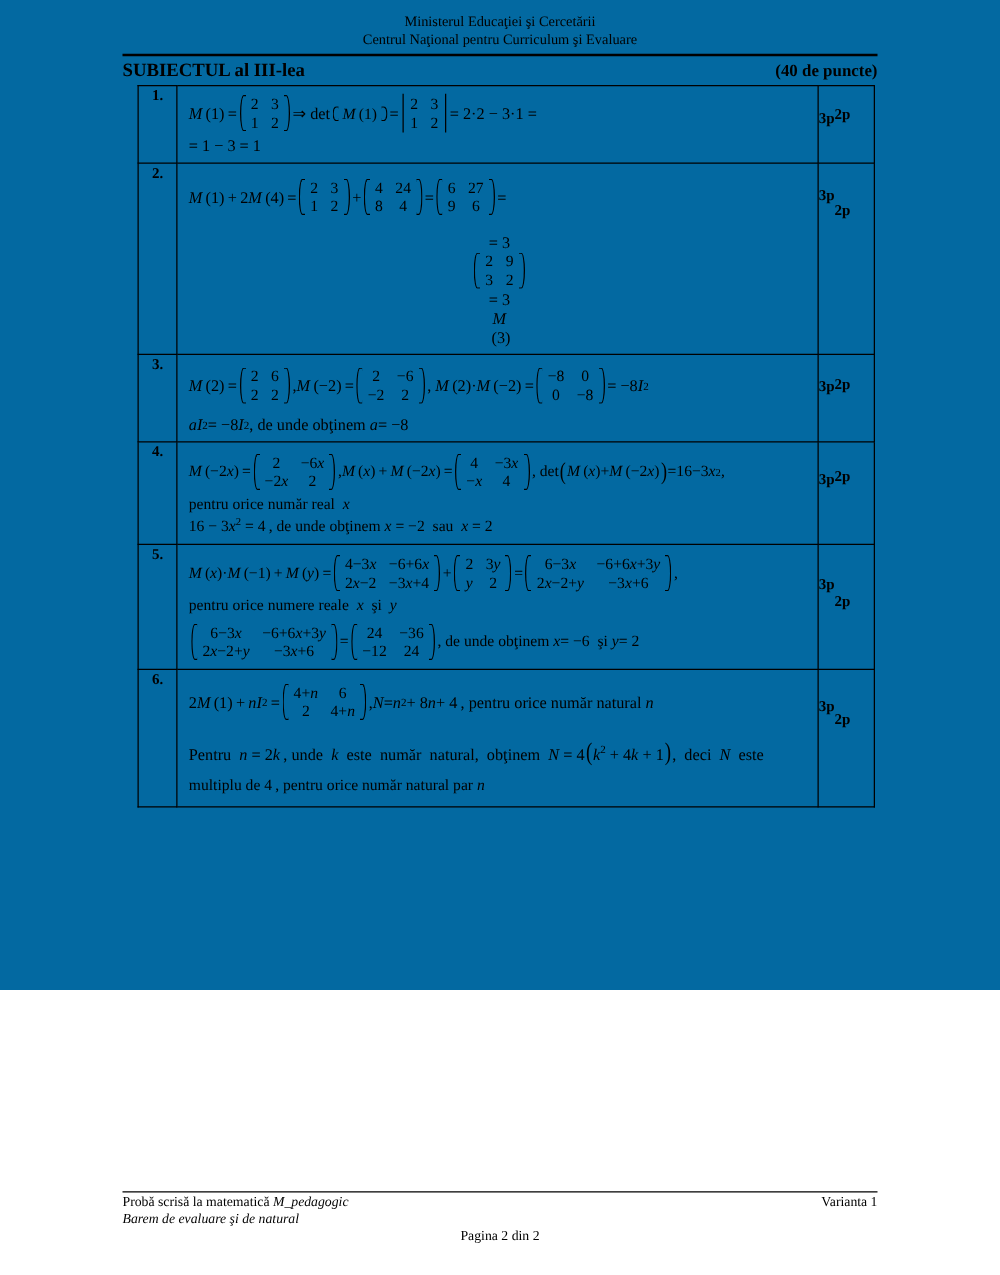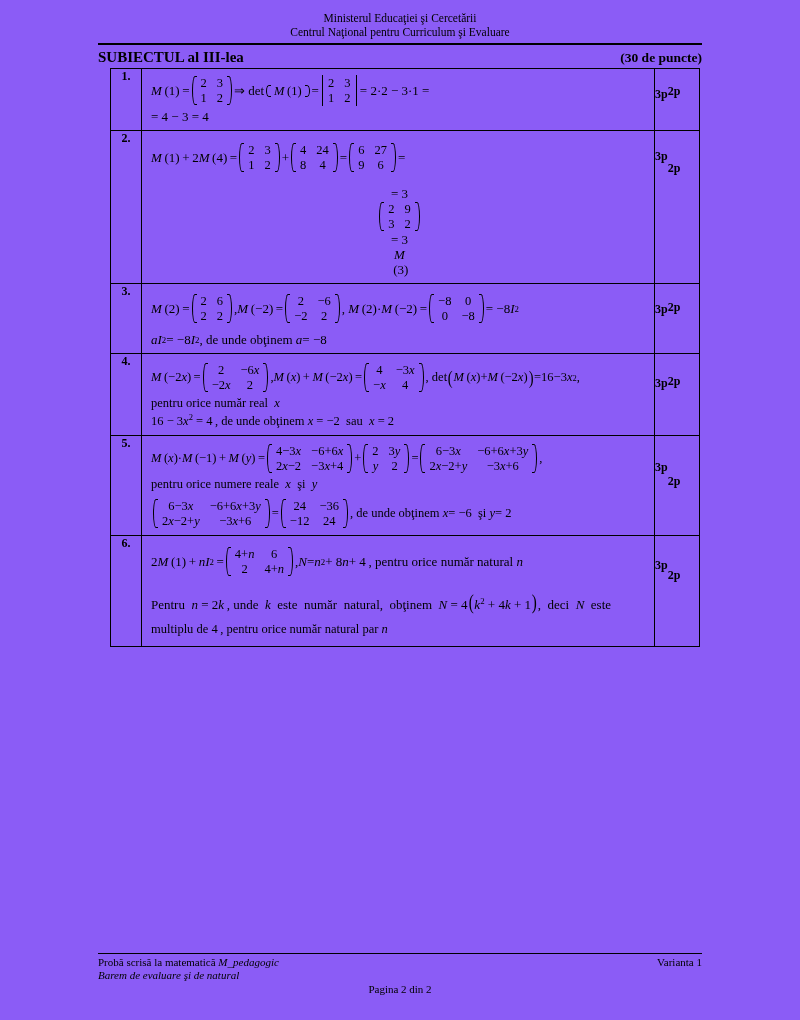--- a/index.html
+++ b/index.html
@@ -13,22 +13,22 @@
     font-family: "Liberation Serif", serif;
     color: #000;
     position: relative;
     overflow: hidden;
   }
 
   .page {
     position: absolute;
     left: 0; top: 0;
     width: 800px;
-    height: 1020px;
-    background: #8b5cf6;
+    height: 792px;
+    background: #0369a1;
   }
 
   
   .doc-header {
     text-align: center;
     font-size: 11.5px;
     line-height: 13.5px;
     padding-top: 12px;
   }
   .doc-header div { white-space: nowrap; }
@@ -165,21 +165,21 @@
 <div class="page">
 
   <div class="doc-header">
     <div>Ministerul Educaţiei şi Cercetării</div>
     <div>Centrul Naţional pentru Curriculum şi Evaluare</div>
   </div>
   <div class="header-rule"></div>
 
   <div class="subject-line">
     <span>SUBIECTUL al III-lea</span>
-    <span class="points">(30 de puncte)</span>
+    <span class="points">(40 de puncte)</span>
   </div>
 
   <table class="barem">
 
     <tbody>
         <tr>
       <td class="col-no">1.</td>
       <td class="col-body">
         <div class="body-inner">
           <div class="math-line">
@@ -206,21 +206,21 @@
                   <span class="grid">
                     <span>2</span>
                     <span>3</span>
                     <span>1</span>
                     <span>2</span>
                   </span>
                   <span class="bar"></span>
                 </span>
             = 2·2 − 3·1 =
           </div>
-          <div class="math-line">= 4 − 3 = 4</div>
+          <div class="math-line">= 1 − 3 = 1</div>
         </div>
       </td>
       <td class="col-pts">
         <div class="pts-inner">
           <div style="padding-top:18px;">3p</div>
           <div style="padding-top:15px;">2p</div>
         </div>
       </td>
     </tr>
 

